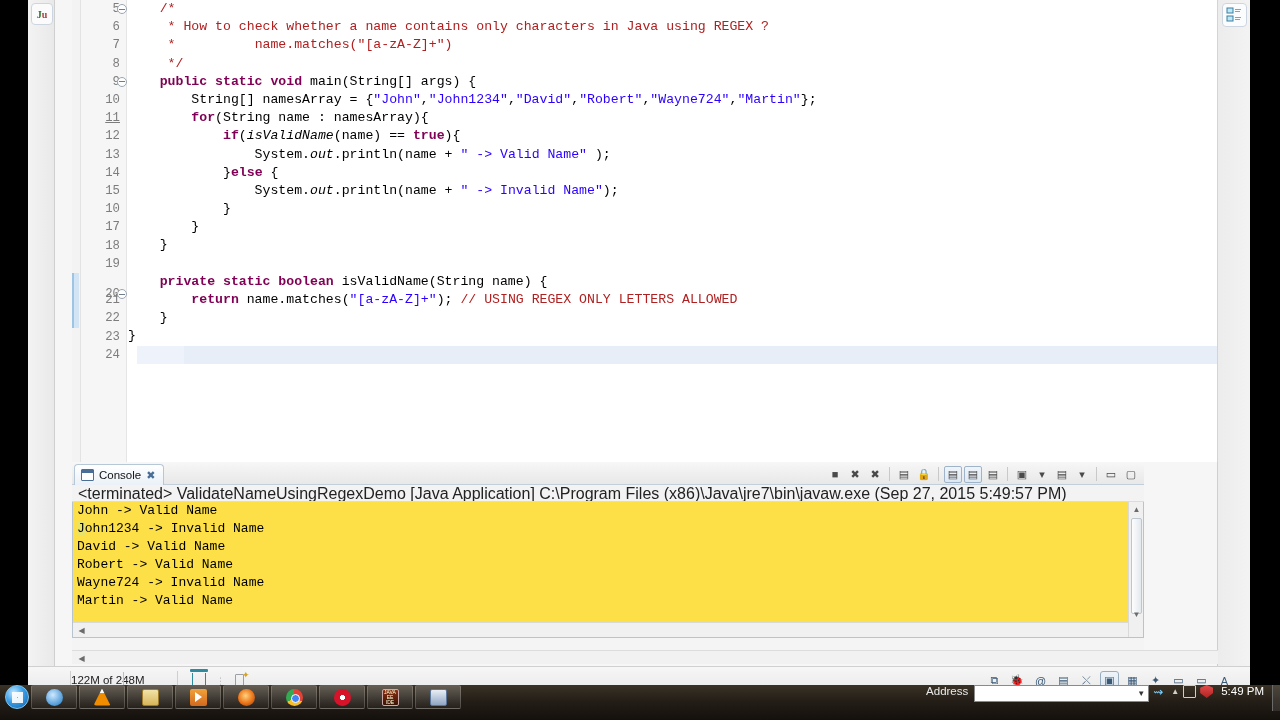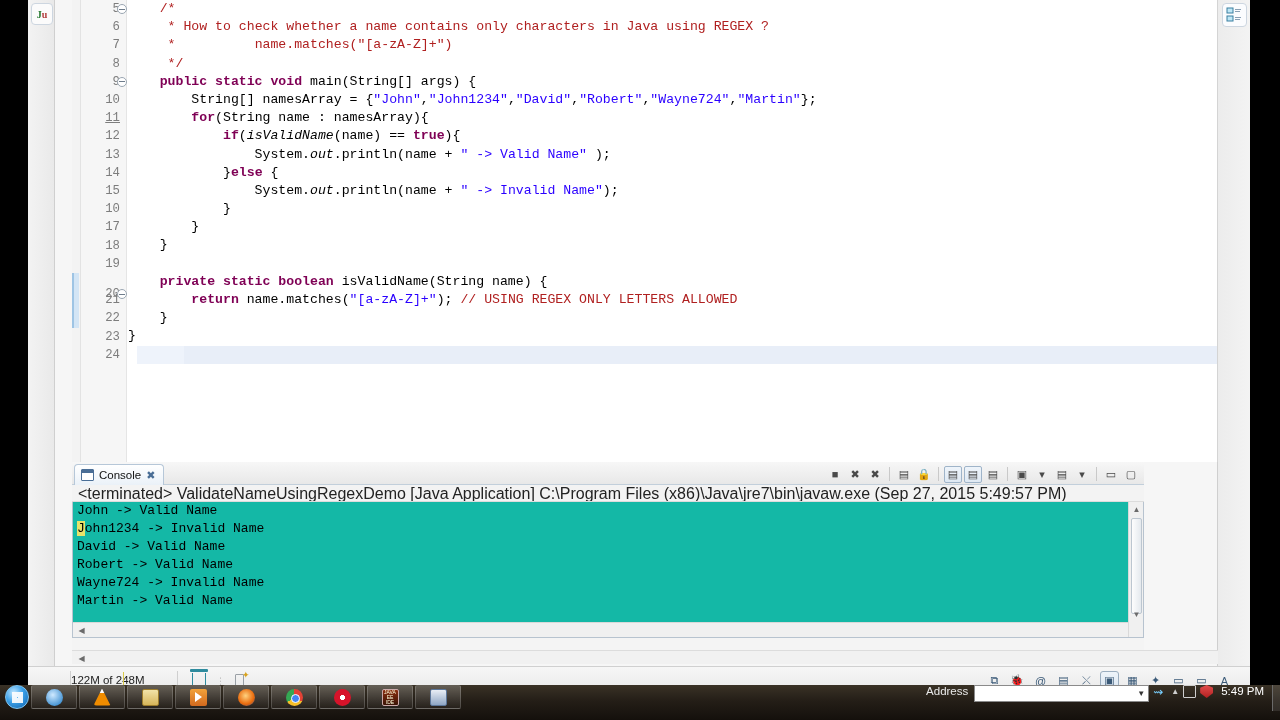--- a/index.html
+++ b/index.html
@@ -135,21 +135,21 @@
   .tbi.boxed { border:1px solid #9fb4c9; background: linear-gradient(to bottom,#eef4fa,#dfe9f3); }
   .tbsep { width:1px; height:14px; background:#c9c9c9; margin:0 3px; }
 
   .stack-line {
     height: 17px; line-height: 17px; padding: 0 6px;
     font-size: 16px; color: #222;
     background: #f3f3f3; border-bottom: 1px solid #dcdcdc;
     white-space: nowrap; overflow: hidden;
   }
   .console-body {
-    position: relative; height: 136px; background: #14b8a6;
+    position: relative; height: 136px; background: #fde047;
     border: 1px solid #b7c3cf; border-top: none; margin: 0 0 0 0;
     overflow: hidden;
   }
   .cline {
     height: 18px; line-height: 18px; padding-left: 4px; white-space: pre;
     font-family: "Liberation Mono", monospace; font-size: 13px; color: #000;
   }
   .caret-hl { background: #e8e36a; }
 
   .cscroll-v {

